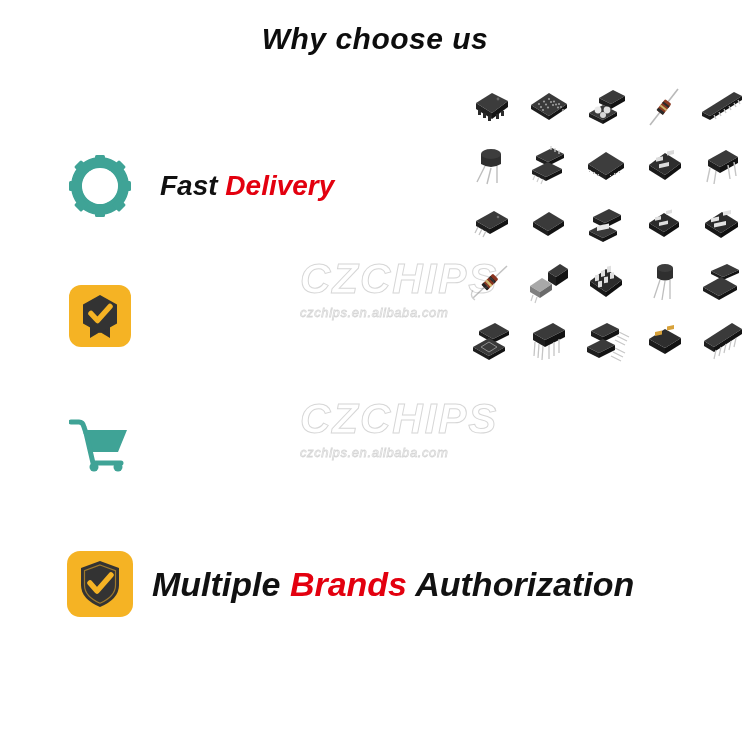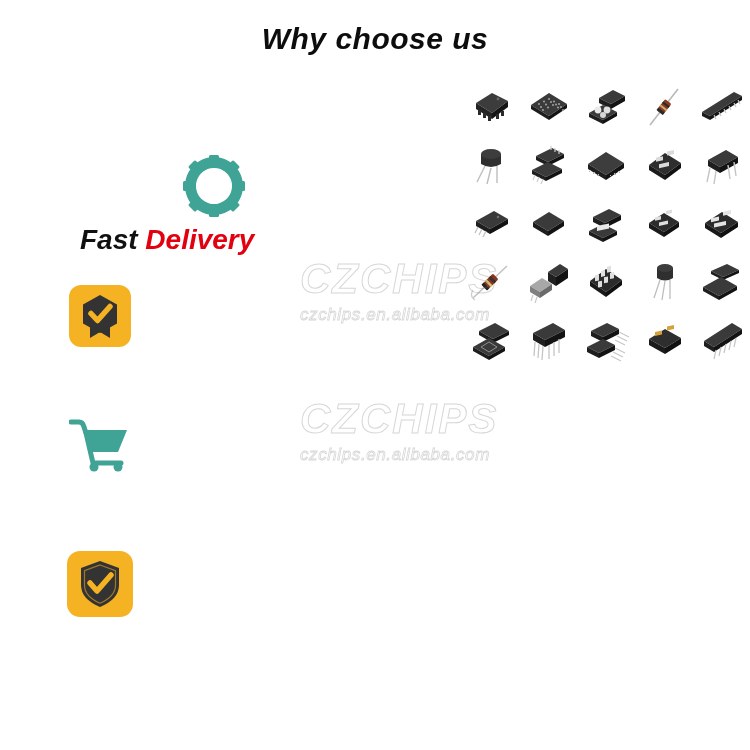--- a/index.html
+++ b/index.html
@@ -37,30 +37,30 @@
   .wm{position:absolute;pointer-events:none;font-style:italic;}
   .wm .big{
     font-size:42px;font-weight:bold;letter-spacing:2px;
     color:rgba(255,255,255,0);
     -webkit-text-stroke:1px rgba(120,120,120,.30);
     text-stroke:1px rgba(120,120,120,.30);
     line-height:1;
     white-space:nowrap;
   }
   .wm .small{
-    font-size:17px;letter-spacing:.6px;
+    font-size:13px;letter-spacing:.6px;
     color:rgba(255,255,255,0);
     -webkit-text-stroke:.8px rgba(120,120,120,.30);
     line-height:1;margin-top:6px;white-space:nowrap;
   }
   .wm-a{left:300px;top:258px;}
   .wm-b{left:300px;top:398px;}
 
   
-  .feature{position:absolute;display:flex;align-items:flex-end;flex-direction:column;}
+  .feature{position:absolute;display:flex;align-items:center;}
   .f1{left:60px;top:146px;}
   .f2{left:60px;top:276px;}
   .f3{left:60px;top:404px;}
   .f4{left:60px;top:544px;}
 
   .icon-wrap{
     width:80px;height:80px;
     display:flex;align-items:center;justify-content:center;
     flex:0 0 80px;
   }
@@ -500,15 +500,18 @@
   <div class="feature f4">
     <div class="icon-wrap">
       <div class="tile">
         <svg width="46" height="50" viewBox="0 0 46 50">
           <path d="M23 2 L42 9 L42 26 Q42 40 23 48 Q4 40 4 26 L4 9 Z" fill="#333333"></path>
           <path d="M23 6 L38.5 11.6 L38.5 26 Q38.5 37.5 23 44.2 Q7.5 37.5 7.5 26 L7.5 11.6 Z" fill="none" stroke="#F5B324" stroke-width="1.2" opacity="0.55"></path>
           <path d="M13 24 L20 32 L34 16" fill="none" stroke="#F5B324" stroke-width="5.5" stroke-linecap="round" stroke-linejoin="round"></path>
         </svg>
       </div>
     </div>
+    <div class="label">
+      <span class="blk">Multiple </span><span class="red">Brands</span><span class="blk"> Authorization</span>
+    </div>
   </div>
 
 </div>
 
 </body></html>

